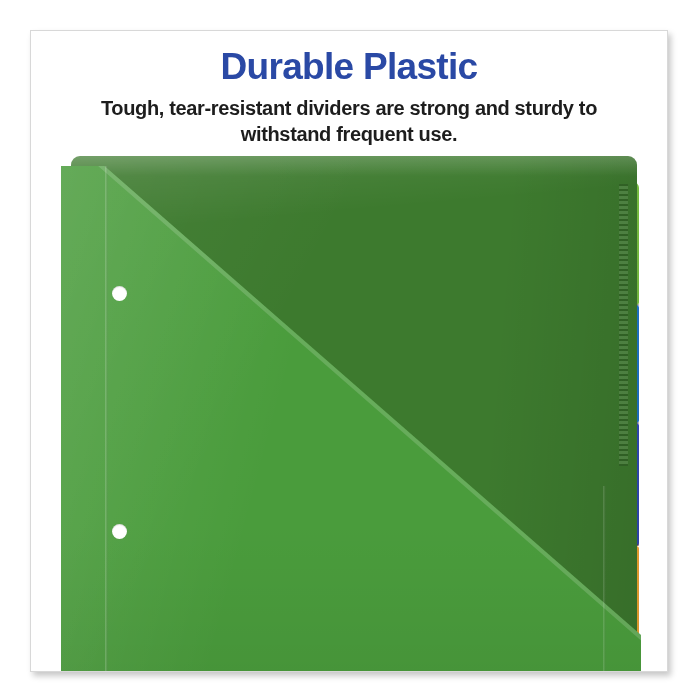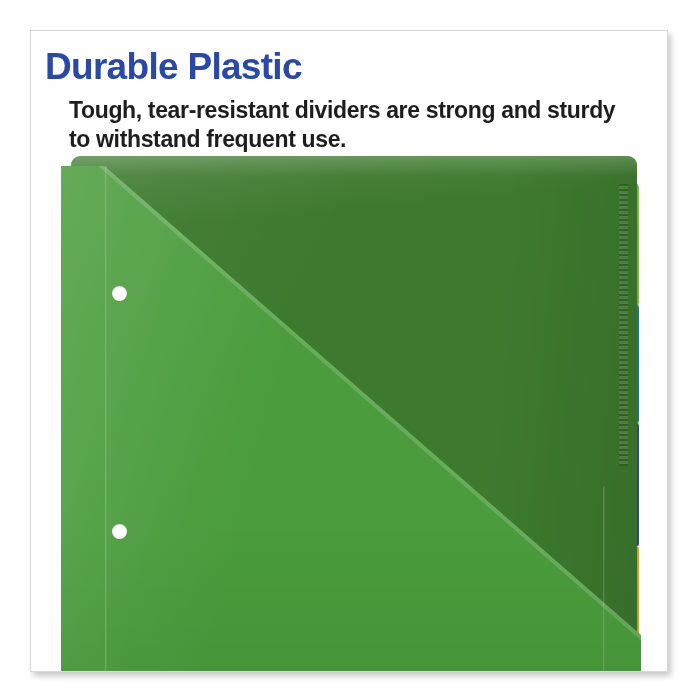--- a/index.html
+++ b/index.html
@@ -37,37 +37,38 @@
     box-shadow: 3px 4px 6px rgba(0,0,0,0.22);
     overflow: hidden;
   }
 
   
   #header-block {
     position: absolute;
     left: 0;
     top: 16px;
     width: 100%;
+    text-align: center;
     padding: 0 14px;
     box-sizing: border-box;
   }
   #headline {
     margin: 0;
     font-family: "Liberation Sans", sans-serif;
     font-size: 37px;
     font-weight: bold;
     letter-spacing: -0.7px;
     line-height: 1.08;
     color: #2a49a5;
   }
   #subhead {
     margin: 9px auto 0 auto;
     max-width: 560px;
     font-family: "Liberation Sans", sans-serif;
-    font-size: 23px;
+    font-size: 20px;
     font-weight: bold;
     line-height: 1.28;
     letter-spacing: -0.35px;
     color: #1d1d1d;
   }
 
   
   #product-photo {
     position: absolute;
     left: 0;

